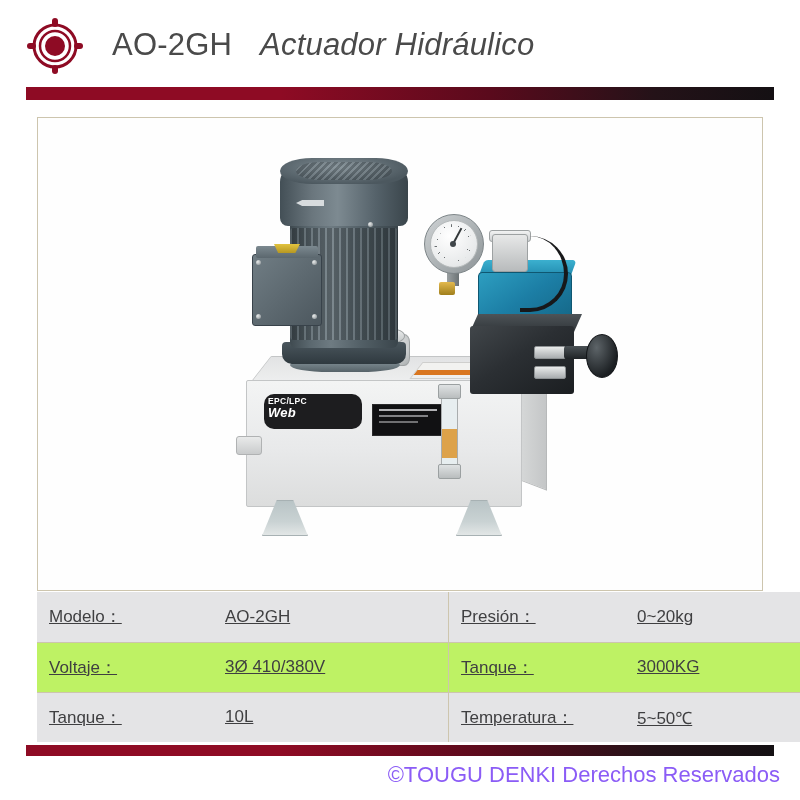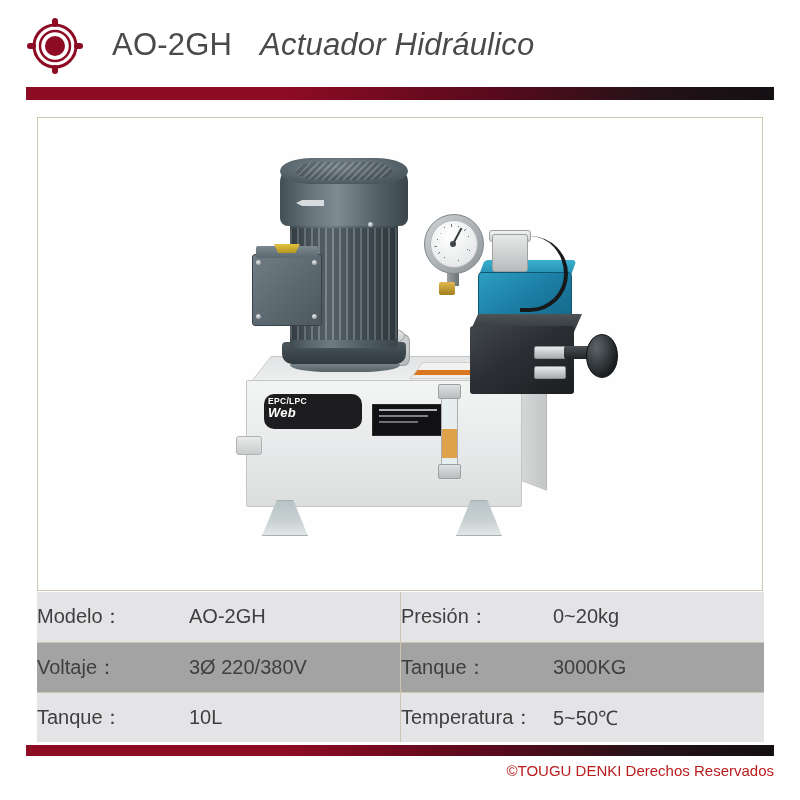--- a/index.html
+++ b/index.html
@@ -400,40 +400,41 @@
   
   .spec-table {
     position: absolute;
     left: 37px; top: 592px;
     width: 726px;
     border-collapse: collapse;
     table-layout: fixed;
   }
   .spec-table tr { height: 50px; }
   .spec-table td {
-    font-size: 20px;
+    font-size: 17px;
     color: #3f3f41;
-    padding: 0;
+    padding: 12px;
     vertical-align: middle;
     white-space: nowrap;
+    text-decoration: underline;
   }
   .row-shaded td { background: #e4e4e6; }
-  .row-plain  td { background: #a3a3a3; }
+  .row-plain  td { background: #bef264; }
   .spec-table tr + tr td { border-top: 1px solid #cdc5ae; }
   .cell-key   { width: 152px; padding-left: 18px; }
   .cell-val   { width: 211px; }
   .cell-key-r { width: 152px; padding-left: 18px; border-left: 1px solid #cdc5ae; }
   .cell-val-r { width: 211px; }
 
   
   .footer-note {
     position: absolute;
-    right: 26px; top: 762px;
-    font-size: 15px;
-    color: #b91c1c;
+    right: 20px; top: 762px;
+    font-size: 22px;
+    color: #8b5cf6;
     white-space: nowrap;
   }
 </style>
 </head>
 <body>
 
 <div class="header">
 
   <div class="logo-mark">
     <svg width="58" height="58" viewBox="0 0 58 58" aria-hidden="true">
@@ -532,21 +533,21 @@
 <table class="spec-table">
   <tbody>
     <tr class="row-shaded">
       <td class="cell-key">Modelo：</td>
       <td class="cell-val">AO-2GH</td>
       <td class="cell-key-r">Presión：</td>
       <td class="cell-val-r">0~20kg</td>
     </tr>
     <tr class="row-plain">
       <td class="cell-key">Voltaje：</td>
-      <td class="cell-val">3Ø 220/380V</td>
+      <td class="cell-val">3Ø 410/380V</td>
       <td class="cell-key-r">Tanque：</td>
       <td class="cell-val-r">3000KG</td>
     </tr>
     <tr class="row-shaded">
       <td class="cell-key">Tanque：</td>
       <td class="cell-val">10L</td>
       <td class="cell-key-r">Temperatura：</td>
       <td class="cell-val-r">5~50℃</td>
     </tr>
   </tbody>

